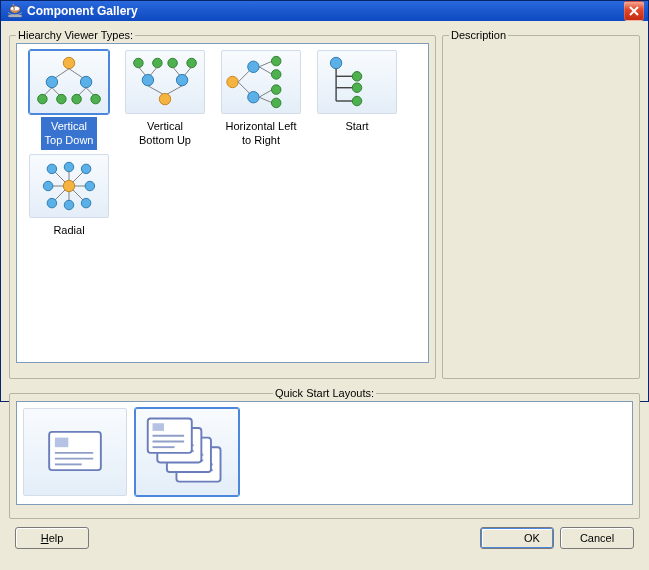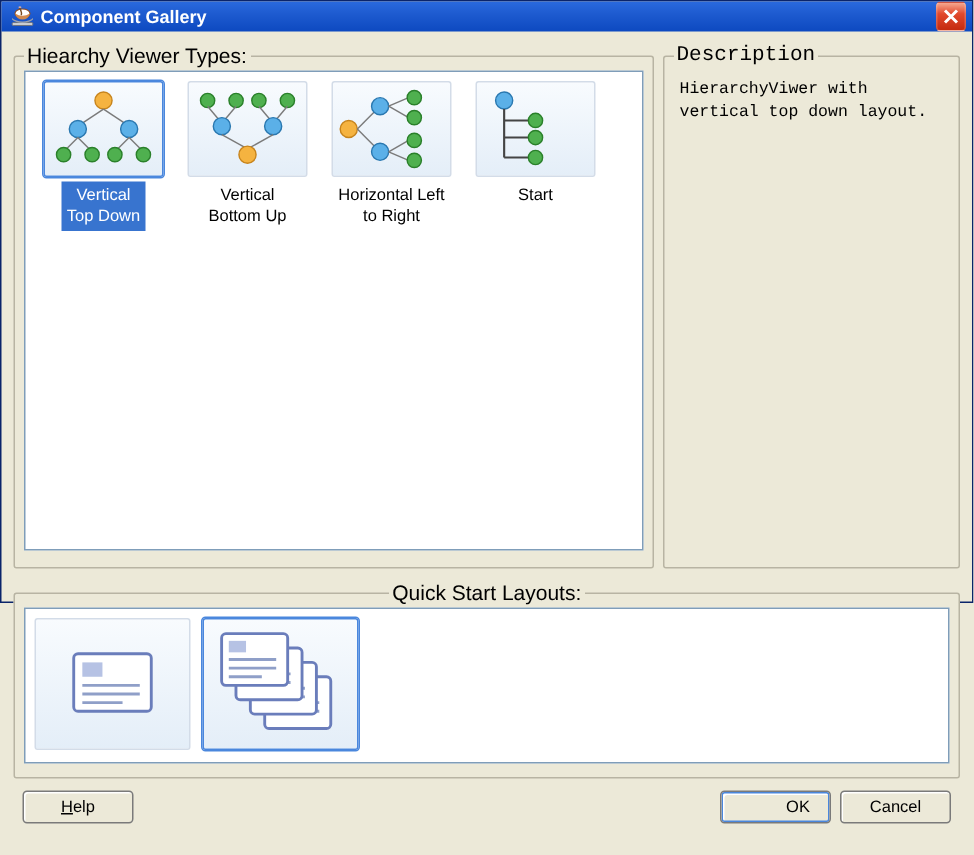--- a/index.html
+++ b/index.html
@@ -63,39 +63,38 @@
     height: 350px;
   }
   fieldset {
     border: 1px solid #b8b4a3;
     border-radius: 2px;
     padding: 2px 6px 6px 6px;
     margin: 0;
     background: #ece9d8;
   }
   fieldset > legend {
-    font-size: 14px;
+    font-size: 11px;
     padding: 0 2px;
   }
   .types {
     flex: 1;
   }
   .types-inner {
     background: #fff;
     border: 1px solid #7f9db9;
     height: 320px;
     padding: 6px;
     display: flex;
     flex-wrap: wrap;
     align-content: flex-start;
     gap: 4px;
   }
   .desc {
     width: 198px;
-    font-family: Liberation Mono, monospace;
   }
   .desc-text {
     padding: 6px 4px;
     line-height: 1.4;
   }
   .item {
     width: 92px;
     display: flex;
     flex-direction: column;
     align-items: center;
@@ -229,25 +228,32 @@
               <div class="label">Horizontal Left<br>to Right</div>
             </div>
             <div class="item">
               <div class="thumb">
                 <svg width="76" height="58" viewBox="0 0 80 60">
                   <use href="#ic-tree"></use>
                 </svg>
               </div>
               <div class="label">Start</div>
             </div>
+            <div class="item">
+              <div class="thumb">
+                <svg width="76" height="58" viewBox="0 0 80 60">
+                  <use href="#ic-radial"></use>
+                </svg>
+              </div>
+              <div class="label">Radial</div>
+            </div>
           </div>
       </fieldset>
       <fieldset class="desc">
         <legend><span class="underline-first">Description</span></legend>
-        <div class="desc-text">HierarchyViwer with vertical top down layout.</div>
       </fieldset>
     </div>
 
     <fieldset class="quickstart">
       <legend>Quick Start Layouts:</legend>
       <div class="qs-inner">
 
       <div class="qs-item">
             <span><svg width="90" height="78" viewBox="0 0 94 80">
                 <use href="#ic-single-card"></use>

